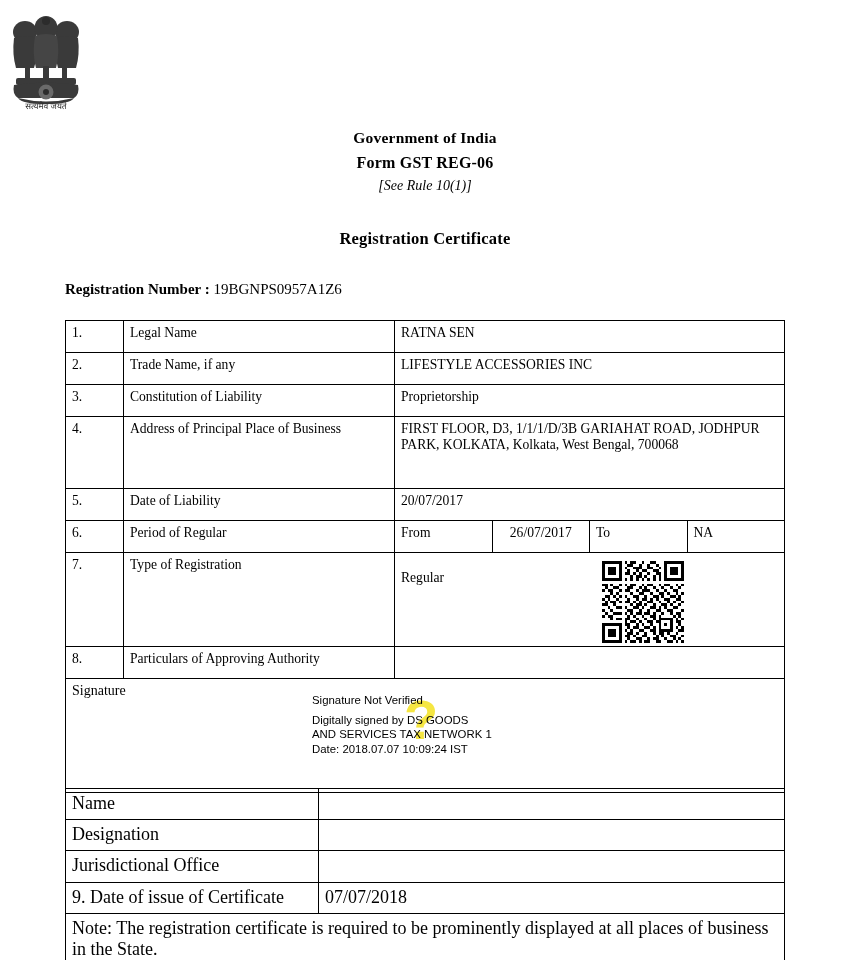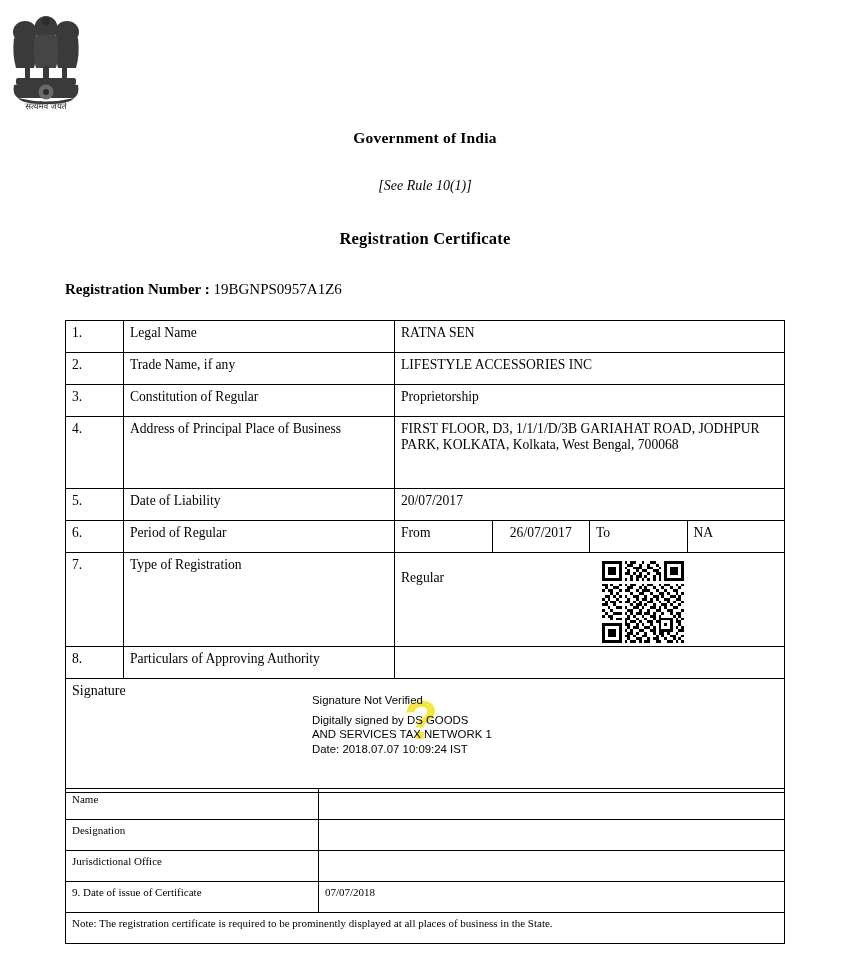--- a/index.html
+++ b/index.html
@@ -150,21 +150,21 @@
     width: 40px;
     height: 58px;
     z-index: 1;
   }
 
   
   .tbl-foot {
     top: 788px;
   }
   .tbl-foot td {
-    font-size: 11px;
+    font-size: 18px;
     font-weight: normal;
     height: 21px;
   }
   .f-lbl { width: 240px; }
   .note-cell {
     font-size: 13.8px;
   }
 </style>
 </head>
 <body>
@@ -195,20 +195,21 @@
         <circle cx="46" cy="86" r="7.5" fill="#6a6a6a"></circle>
         <circle cx="46" cy="86" r="3" fill="#2c2c2c"></circle>
 
         <path d="M18 92 q28 7 56 0 q-4 6 -28 6 q-24 0 -28 -6 z"></path>
       </g>
       <text x="46" y="103" font-family="'Liberation Sans', sans-serif" font-size="8.5" fill="#2c2c2c" text-anchor="middle">सत्यमेव जयते</text>
     </svg>
   </div>
 
   <div class="heading h-gov">Government of India</div>
+  <div class="heading h-form">Form GST REG-06</div>
   <div class="heading h-rule">[See Rule 10(1)]</div>
   <div class="heading h-cert">Registration Certificate</div>
 
   <div class="regno">
     <span class="lbl">Registration Number :</span>
     <span class="val">19BGNPS0957A1Z6</span>
   </div>
 
   <table class="tbl tbl-main">
     <tbody>
@@ -217,21 +218,21 @@
       <td class="c-lbl">Legal Name</td>
       <td class="c-val" colspan="4">RATNA SEN</td>
     </tr>
     <tr class="r-h1">
       <td class="c-sn">2.</td>
       <td class="c-lbl">Trade Name, if any</td>
       <td class="c-val" colspan="4">LIFESTYLE ACCESSORIES INC</td>
     </tr>
     <tr class="r-h1">
       <td class="c-sn">3.</td>
-      <td class="c-lbl">Constitution of Regular</td>
+      <td class="c-lbl">Constitution of Liability</td>
       <td class="c-val" colspan="4">Proprietorship</td>
     </tr>
     <tr class="r-addr">
       <td class="c-sn">4.</td>
       <td class="c-lbl">Address of Principal Place of Business</td>
       <td class="c-val" colspan="4">FIRST FLOOR, D3, 1/1/1/D/3B GARIAHAT ROAD, JODHPUR PARK, KOLKATA, Kolkata, West Bengal, 700068</td>
     </tr>
     <tr class="r-h1">
       <td class="c-sn">5.</td>
       <td class="c-lbl">Date of Liability</td>

